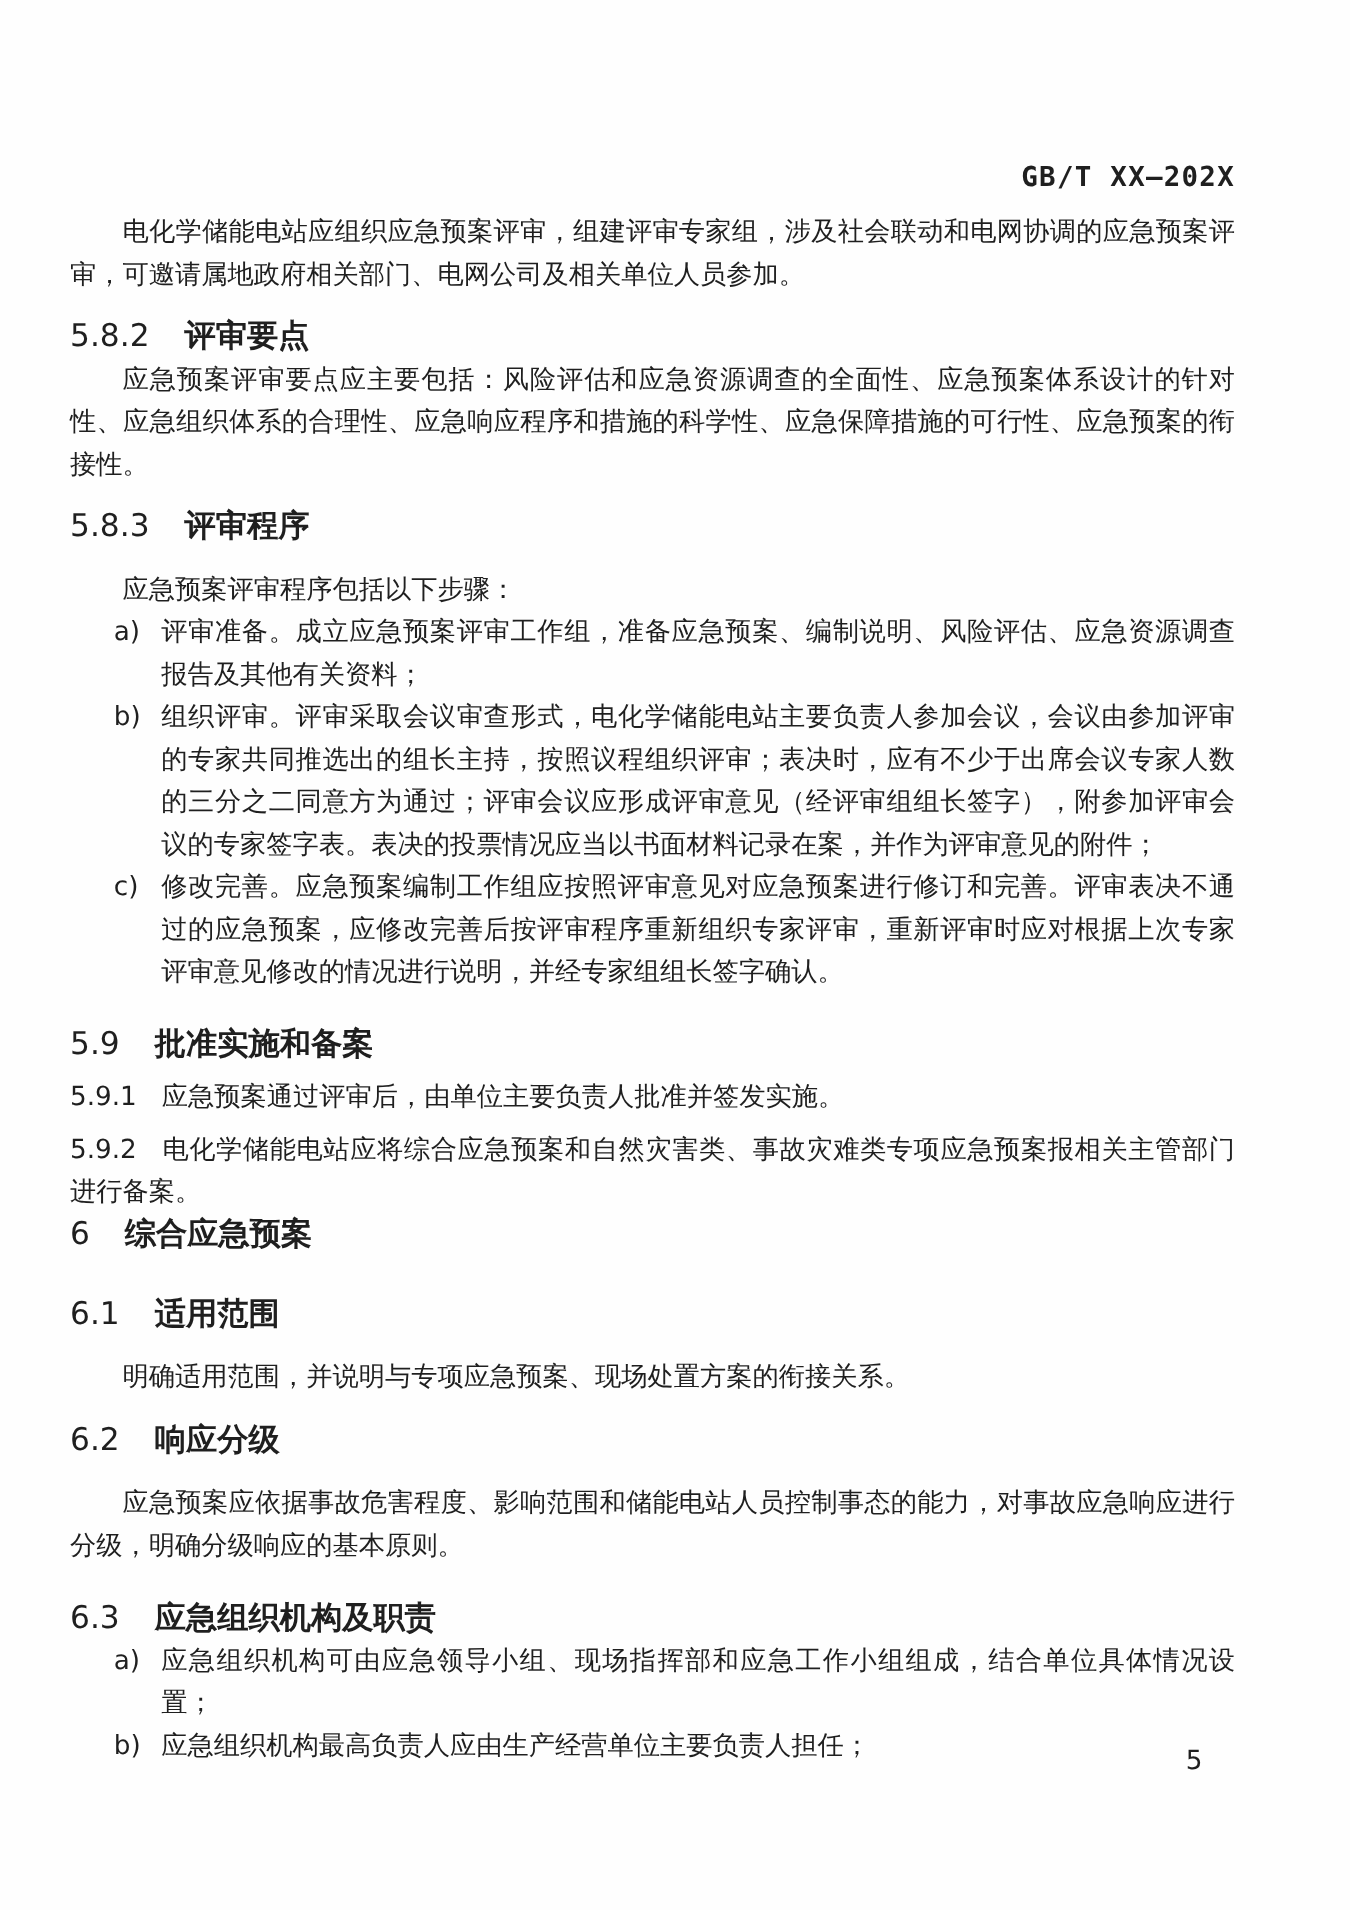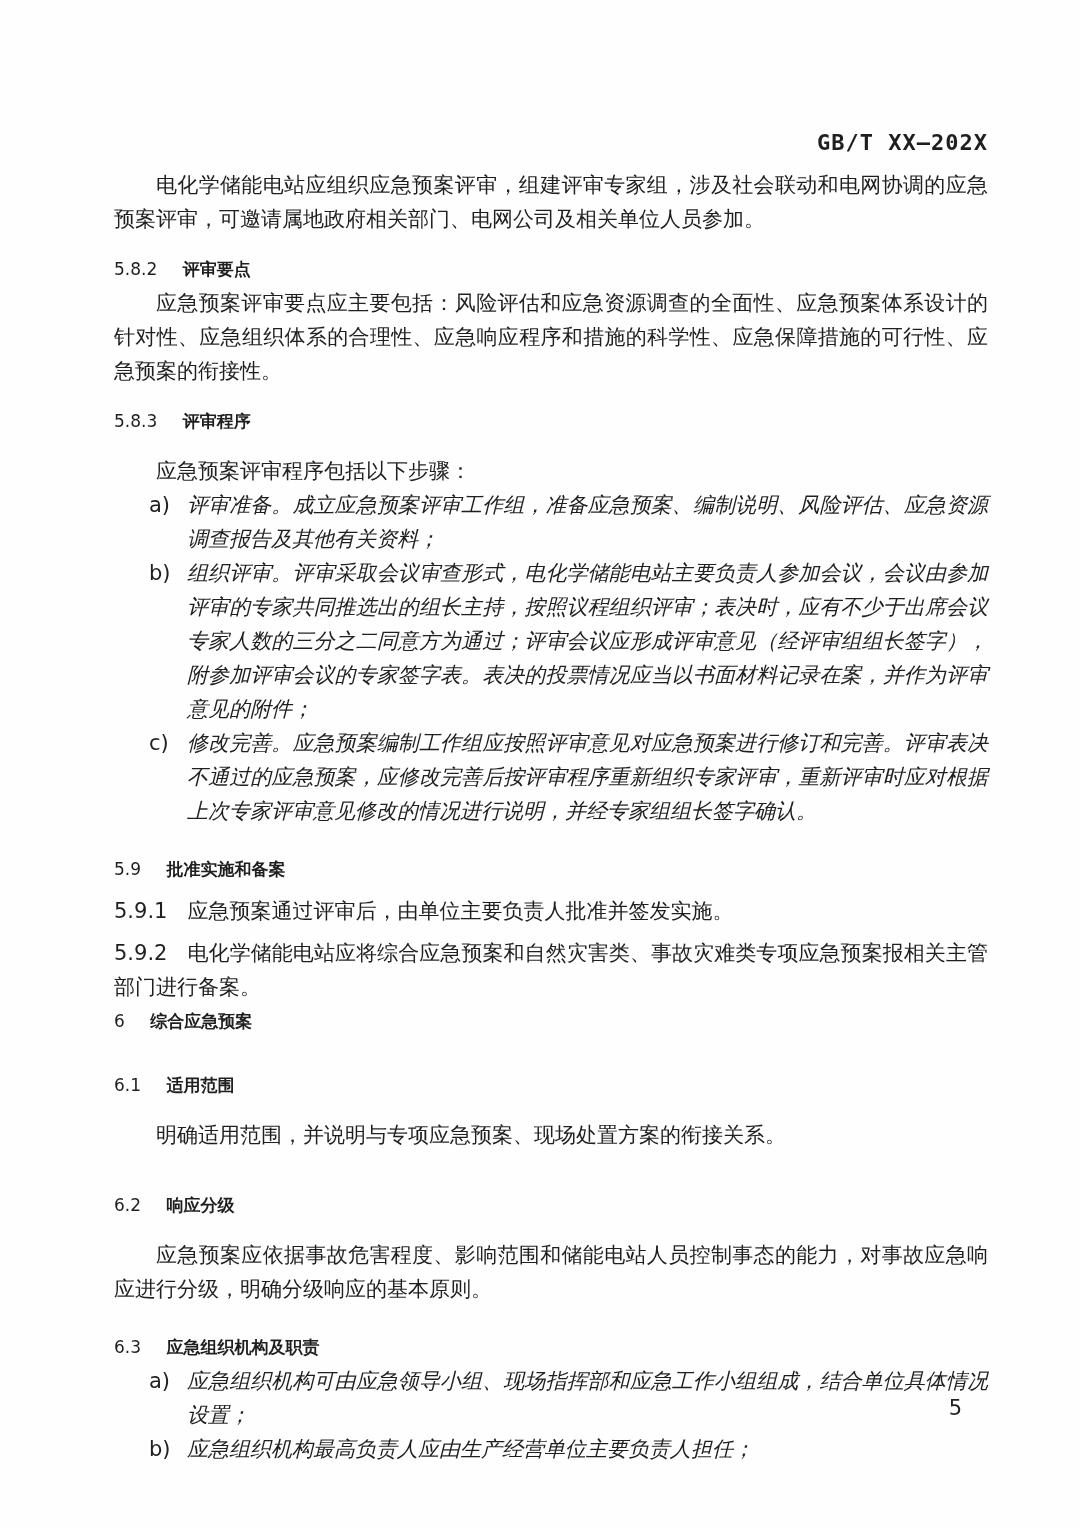--- a/index.html
+++ b/index.html
@@ -1,34 +1,34 @@
 <!DOCTYPE html>
 <html lang="zh"><head>
 <meta charset="utf-8">
 <style>
   html,body{margin:0;padding:0;background:#e8e8e8;}
   .page{
     width:1080px;height:1528px;background:#fefefe;position:relative;
-    box-sizing:border-box;padding:130px 92px 0 114px;
+    box-sizing:border-box;padding:130px 92px 0 56px;
     font-family:"Liberation Serif","DejaVu Serif",serif;
     color:#1f1f1f;overflow:hidden;
   }
   .doc-header{
     text-align:right;
     font-family:"DejaVu Sans Mono","Liberation Mono",monospace;
     font-size:22px;font-weight:600;letter-spacing:1px;line-height:26px;
     margin:0 0 12px 0;
   }
   .body-p{
     font-size:21px;line-height:34px;margin:0;text-align:justify;
     text-indent:2em;
   }
   .p-gap{margin-top:16px;}
   .clause-h{
-    font-size:17px;line-height:34px;margin:0;font-weight:400;
+    font-size:25px;line-height:34px;margin:0;font-weight:400;
     font-family:"DejaVu Sans","Liberation Sans",sans-serif;
   }
   .clause-h .h-num{display:inline-block;margin-right:20px;font-weight:500;}
   .clause-h .h-title{font-weight:700;}
   .h-gap{margin-top:16px;}
   .h-gap-lg{margin-top:24px;}
   .chapter-h{}
   .clause-p{
     font-size:21px;line-height:34px;margin:8px 0 0 0;text-align:justify;
   }
@@ -37,21 +37,21 @@
     display:inline-block;margin-right:20px;
   }
   ol.doc-list{list-style:none;margin:0;padding:0;}
   ol.doc-list li{
     position:relative;padding-left:73px;font-size:21px;line-height:34px;
   }
   ol.doc-list .li-label{
     position:absolute;left:35px;top:0;
     font-family:"DejaVu Sans","Liberation Sans",sans-serif;
   }
-  ol.doc-list .li-text{text-align:justify;font-style:italic;}
+  ol.doc-list .li-text{text-align:justify;}
   .list-gap{margin-top:4px;}
   .page-number{
     position:absolute;right:118px;top:1396px;font-size:21px;
     font-family:"DejaVu Sans","Liberation Sans",sans-serif;
   }
 </style>
 </head>
 <body>
 
 <div class="page">
@@ -102,21 +102,21 @@
     <span class="h-num">6</span>
     <span class="h-title">综合应急预案</span>
   </h2>
 
   <h3 class="clause-h" style="margin-top:30px;">
     <span class="h-num">6.1</span>
     <span class="h-title">适用范围</span>
   </h3>
   <p class="body-p p-gap">明确适用范围，并说明与专项应急预案、现场处置方案的衔接关系。</p>
 
-  <h3 class="clause-h" style="margin-top:36px;">
+  <h3 class="clause-h" style="margin-top:17px;">
     <span class="h-num">6.2</span>
     <span class="h-title">响应分级</span>
   </h3>
   <p class="body-p p-gap">应急预案应依据事故危害程度、影响范围和储能电站人员控制事态的能力，对事故应急响应进行分级，明确分级响应的基本原则。</p>
 
   <h3 class="clause-h" style="margin-top:24px;">
     <span class="h-num">6.3</span>
     <span class="h-title">应急组织机构及职责</span>
   </h3>
   <ol class="doc-list">

